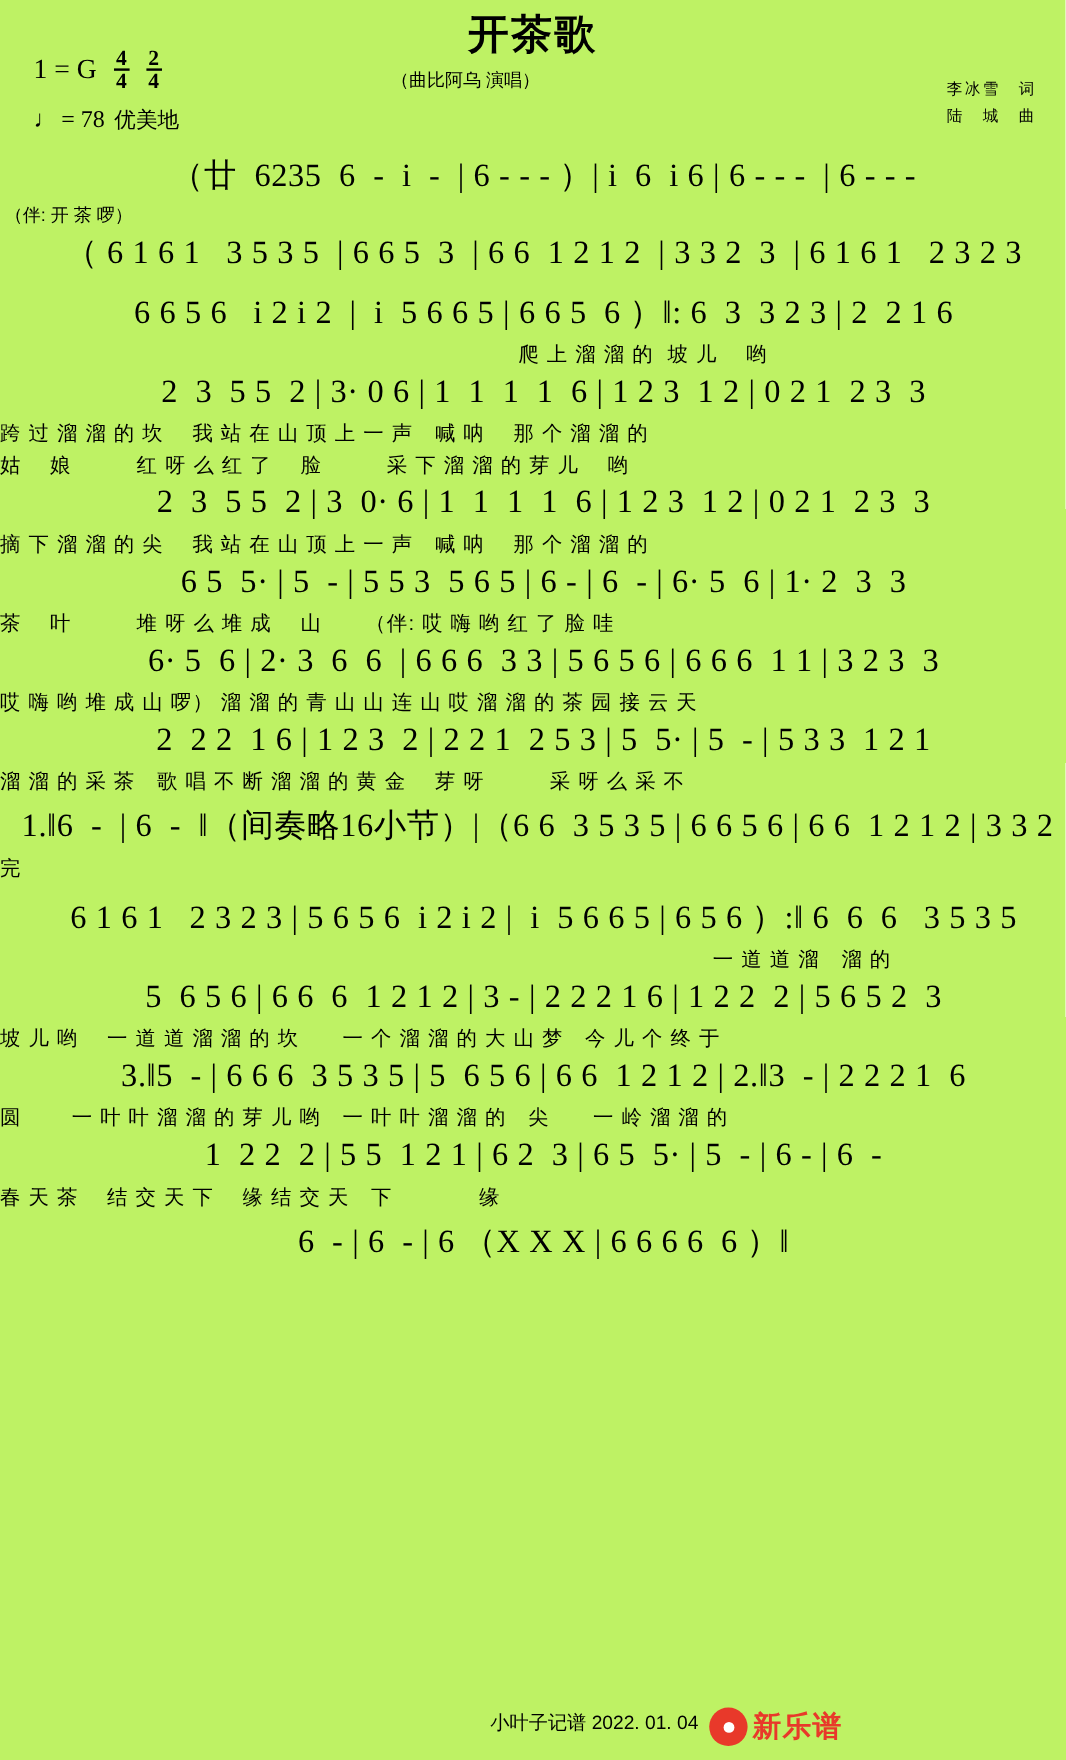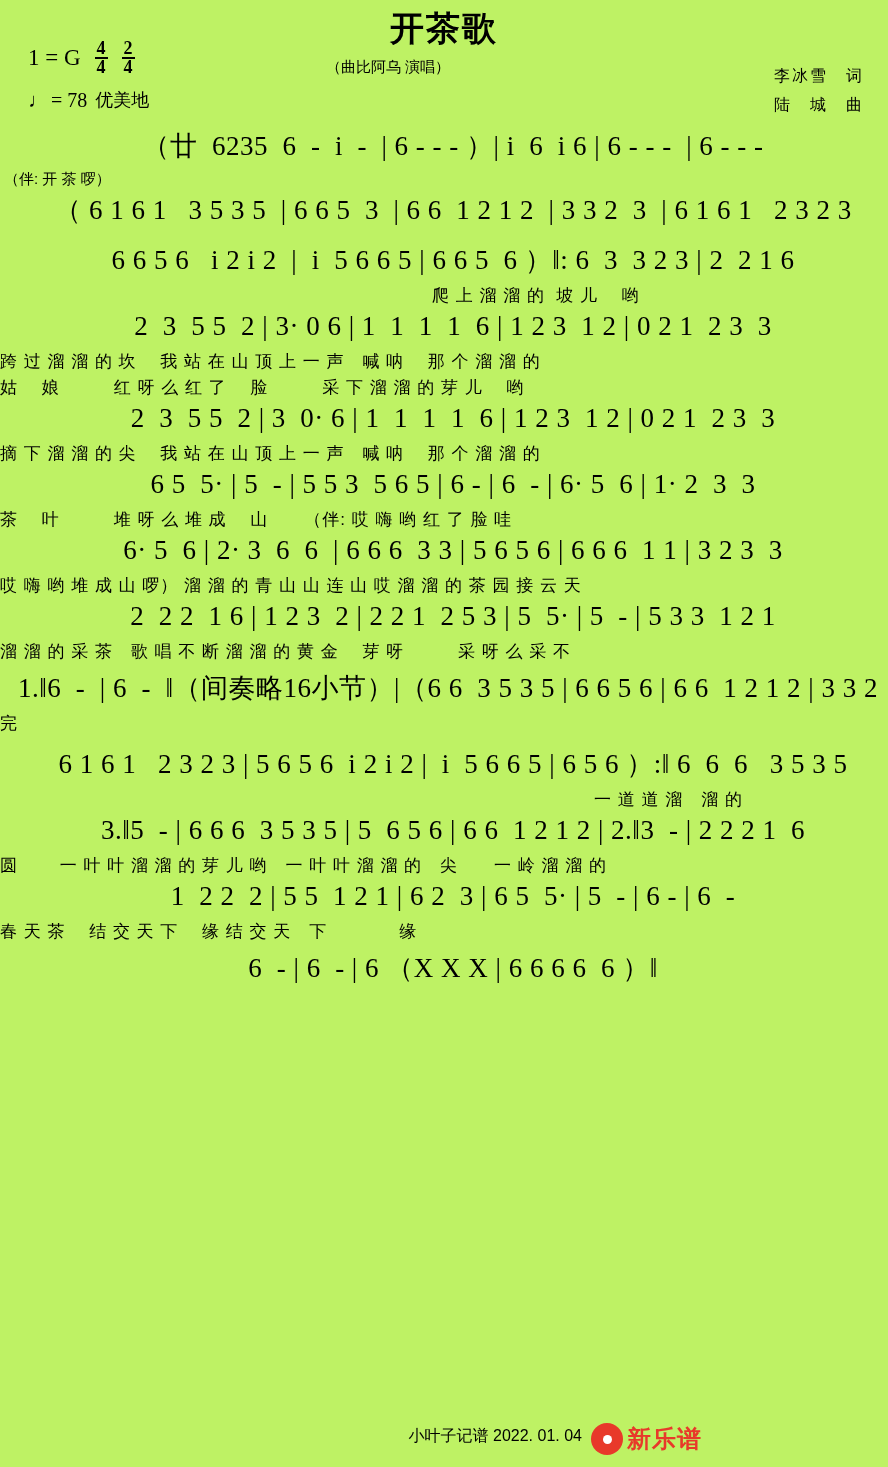--- a/index.html
+++ b/index.html
@@ -72,21 +72,21 @@
   }
   .tempo .expr {
     font-size: 18px;
     font-family: "Liberation Sans", sans-serif;
     margin-left: 5px;
   }
   .credits {
     position: absolute;
     right: 24px;
     top: 62px;
-    font-size: 16px;
+    font-size: 13px;
     font-family: "Liberation Sans", sans-serif;
     line-height: 1.8;
     text-align: right;
     letter-spacing: 2px;
   }
 
   
   .score {
     position: absolute;
     top: 130px;
@@ -252,20 +252,24 @@
       <div class="noteline">1.‖6  -  | 6  -  ‖（间奏略16小节）|（6 6  3 5 3 5 | 6 6 5 6 | 6 6  1 2 1 2 | 3 3 2  3</div>
       <div class="lyricline">完</div>
     </div>
 
     <div class="system">
       <div class="spacer10"></div>
       <div class="noteline">6 1 6 1   2 3 2 3 | 5 6 5 6  i 2 i 2 |  i  5 6 6 5 | 6 5 6 ）:‖ 6  6  6   3 5 3 5</div>
       <div class="lyricline">　　　　　　　　　　　　　　　　　　　　　　　　　　　　　　　　　一 道 道 溜　溜 的</div>
     </div>
 
+    <div class="system">
+      <div class="noteline">5  6 5 6 | 6 6  6  1 2 1 2 | 3 - | 2 2 2 1 6 | 1 2 2  2 | 5 6 5 2  3</div>
+      <div class="lyricline">坡 儿 哟　 一 道 道 溜 溜 的 坎　　一 个 溜 溜 的 大 山 梦　今 儿 个 终 于</div>
+    </div>
 
     <div class="system">
       <div class="noteline">3.‖5  - | 6 6 6  3 5 3 5 | 5  6 5 6 | 6 6  1 2 1 2 | 2.‖3  - | 2 2 2 1  6</div>
       <div class="lyricline">圆　　 一 叶 叶 溜 溜 的 芽 儿 哟　一 叶 叶 溜 溜 的　尖　　一 岭 溜 溜 的</div>
     </div>
 
     <div class="system">
       <div class="noteline">1  2 2  2 | 5 5  1 2 1 | 6 2  3 | 6 5  5· | 5  - | 6 - | 6  -</div>
       <div class="lyricline">春 天 茶　 结 交 天 下　 缘 结 交 天　下　　　　缘</div>
     </div>

